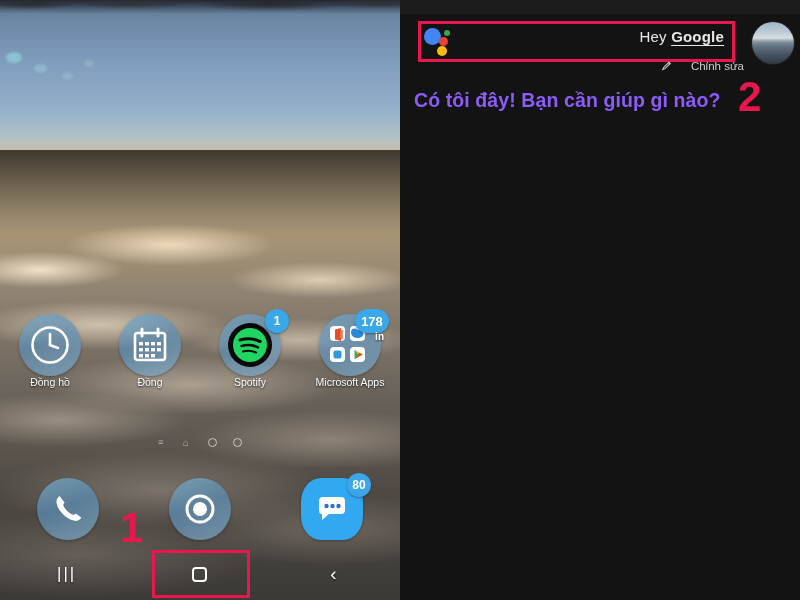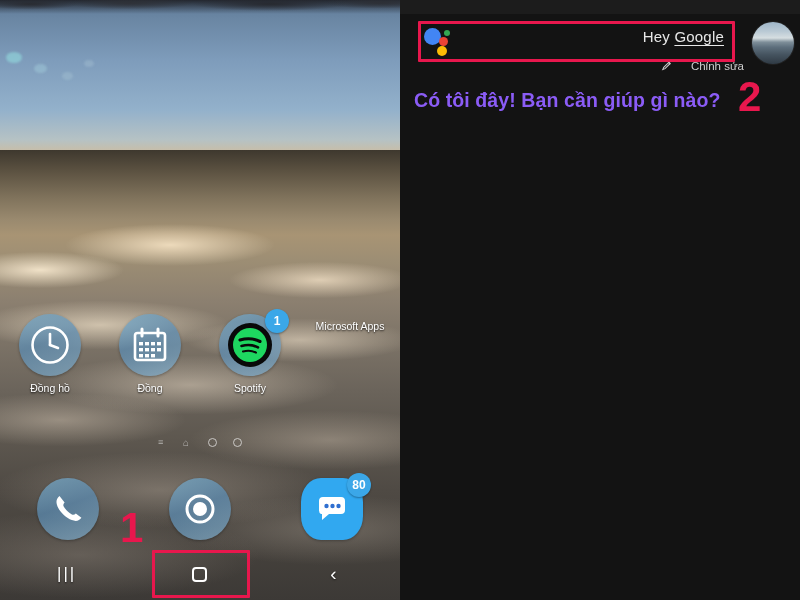--- a/index.html
+++ b/index.html
@@ -83,21 +83,21 @@
   }
   .app-icon-wrap { position: relative; width: 62px; height: 62px; }
   .circ-icon {
     width: 62px; height: 62px; border-radius: 50%;
     background: linear-gradient(160deg, rgba(120,170,200,.78), rgba(90,140,180,.72) 45%, rgba(130,175,205,.7));
     display: flex; align-items: center; justify-content: center;
     box-shadow: 0 1px 3px rgba(0,0,0,.3);
     overflow: hidden;
   }
   .app-label {
-    margin-top: 6px; color: #fff; font-size: 10.5px;
+    color: #fff; font-size: 10.5px;
     text-shadow: 0 1px 2px rgba(0,0,0,.85); white-space: nowrap;
   }
   .badge {
     position: absolute; top: -5px; right: -8px;
     min-width: 24px; height: 24px; padding: 0 4px;
     border-radius: 12px; background: #3ba7e8; color: #fff;
     font-size: 12px; font-weight: 700;
     display: flex; align-items: center; justify-content: center;
     box-shadow: 0 1px 2px rgba(0,0,0,.35);
   }
@@ -139,21 +139,21 @@
     position: absolute; left: 0; top: 0; width: 400px; height: 14px;
     background: #1c1c1c;
   }
   .assist-logo { position: absolute; left: 24px; top: 26px; width: 34px; height: 30px; }
   .dotb { position: absolute; border-radius: 50%; }
 
   .hey-google {
     position: absolute; right: 76px; top: 28px;
     color: #e8e8e8; font-size: 15px; letter-spacing: .2px;
   }
-  .hey-google .ul { text-decoration: underline; text-underline-offset: 3px; }
+  .hey-google .ul { text-decoration: underline; text-underline-offset: 3px; font-weight: bold; }
 
   .avatar {
     position: absolute; right: 6px; top: 22px; width: 42px; height: 42px;
     border-radius: 50%; overflow: hidden;
     background: linear-gradient(to bottom,
       #9fb6c8 0%, #b9c9d4 22%, #d6dee1 38%, #7e8e99 48%,
       #5d6e7c 60%, #45535f 78%, #2f3a44 100%);
     box-shadow: 0 0 0 1px rgba(255,255,255,.06);
   }
 
@@ -242,20 +242,44 @@
               <path d="M15.5 25c6-1.6 11.6-1.2 16.5 1.4" stroke="#090909" stroke-width="2.6" fill="none" stroke-linecap="round"></path>
               <path d="M17 30.5c4.8-1.2 9.2-0.9 13 1.1" stroke="#090909" stroke-width="2.1" fill="none" stroke-linecap="round"></path>
             </svg>
           </div>
           <div class="badge">1</div>
         </div>
         <div class="app-label">Spotify</div>
       </div>
 
       <div class="app-cell">
+        <div class="app-icon-wrap">
+          <div class="circ-icon">
+            <svg width="52" height="52" viewBox="0 0 52 52">
+
+              <rect x="6" y="7" width="15" height="15" rx="4" fill="#fff"></rect>
+              <path d="M11 10.5 l6-1.5 v13 l-6-1.5 z" fill="#e24b2b"></path>
+              <rect x="16.2" y="11" width="2.6" height="9" fill="#f07a50"></rect>
+
+              <rect x="26" y="7" width="15" height="15" rx="4" fill="#fff"></rect>
+              <ellipse cx="33.5" cy="15" rx="6" ry="4" fill="#2b8ad8"></ellipse>
+              <circle cx="30.5" cy="13" r="3.4" fill="#2b8ad8"></circle>
+
+              <rect x="6" y="28" width="15" height="15" rx="4" fill="#fff"></rect>
+              <rect x="9.5" y="31.5" width="8" height="8" rx="2" fill="#2e9cd8"></rect>
+
+              <rect x="26" y="28" width="15" height="15" rx="4" fill="#fff"></rect>
+              <path d="M30.5 31 l8 4.5 l-8 4.5 z" fill="#32b06a"></path>
+              <path d="M30.5 31 l8 4.5 l-3 1.7 z" fill="#f2b705"></path>
+              <path d="M30.5 40 l8 -4.5 l-3 -1.7 z" fill="#e8452c"></path>
+            </svg>
+          </div>
+          <div class="badge wide">178</div>
+          <div style="position:absolute; right:-3px; top:17px; color:#fff; font-size:10px; font-weight:700; text-shadow:0 1px 2px rgba(0,0,0,.6);">in</div>
+        </div>
         <div class="app-label">Microsoft Apps</div>
       </div>
     </div>
 
     <div class="page-dots">
       <div class="pd lines">≡</div>
       <div class="pd home">⌂</div>
       <div class="pd ring"></div>
       <div class="pd ring"></div>
     </div>

